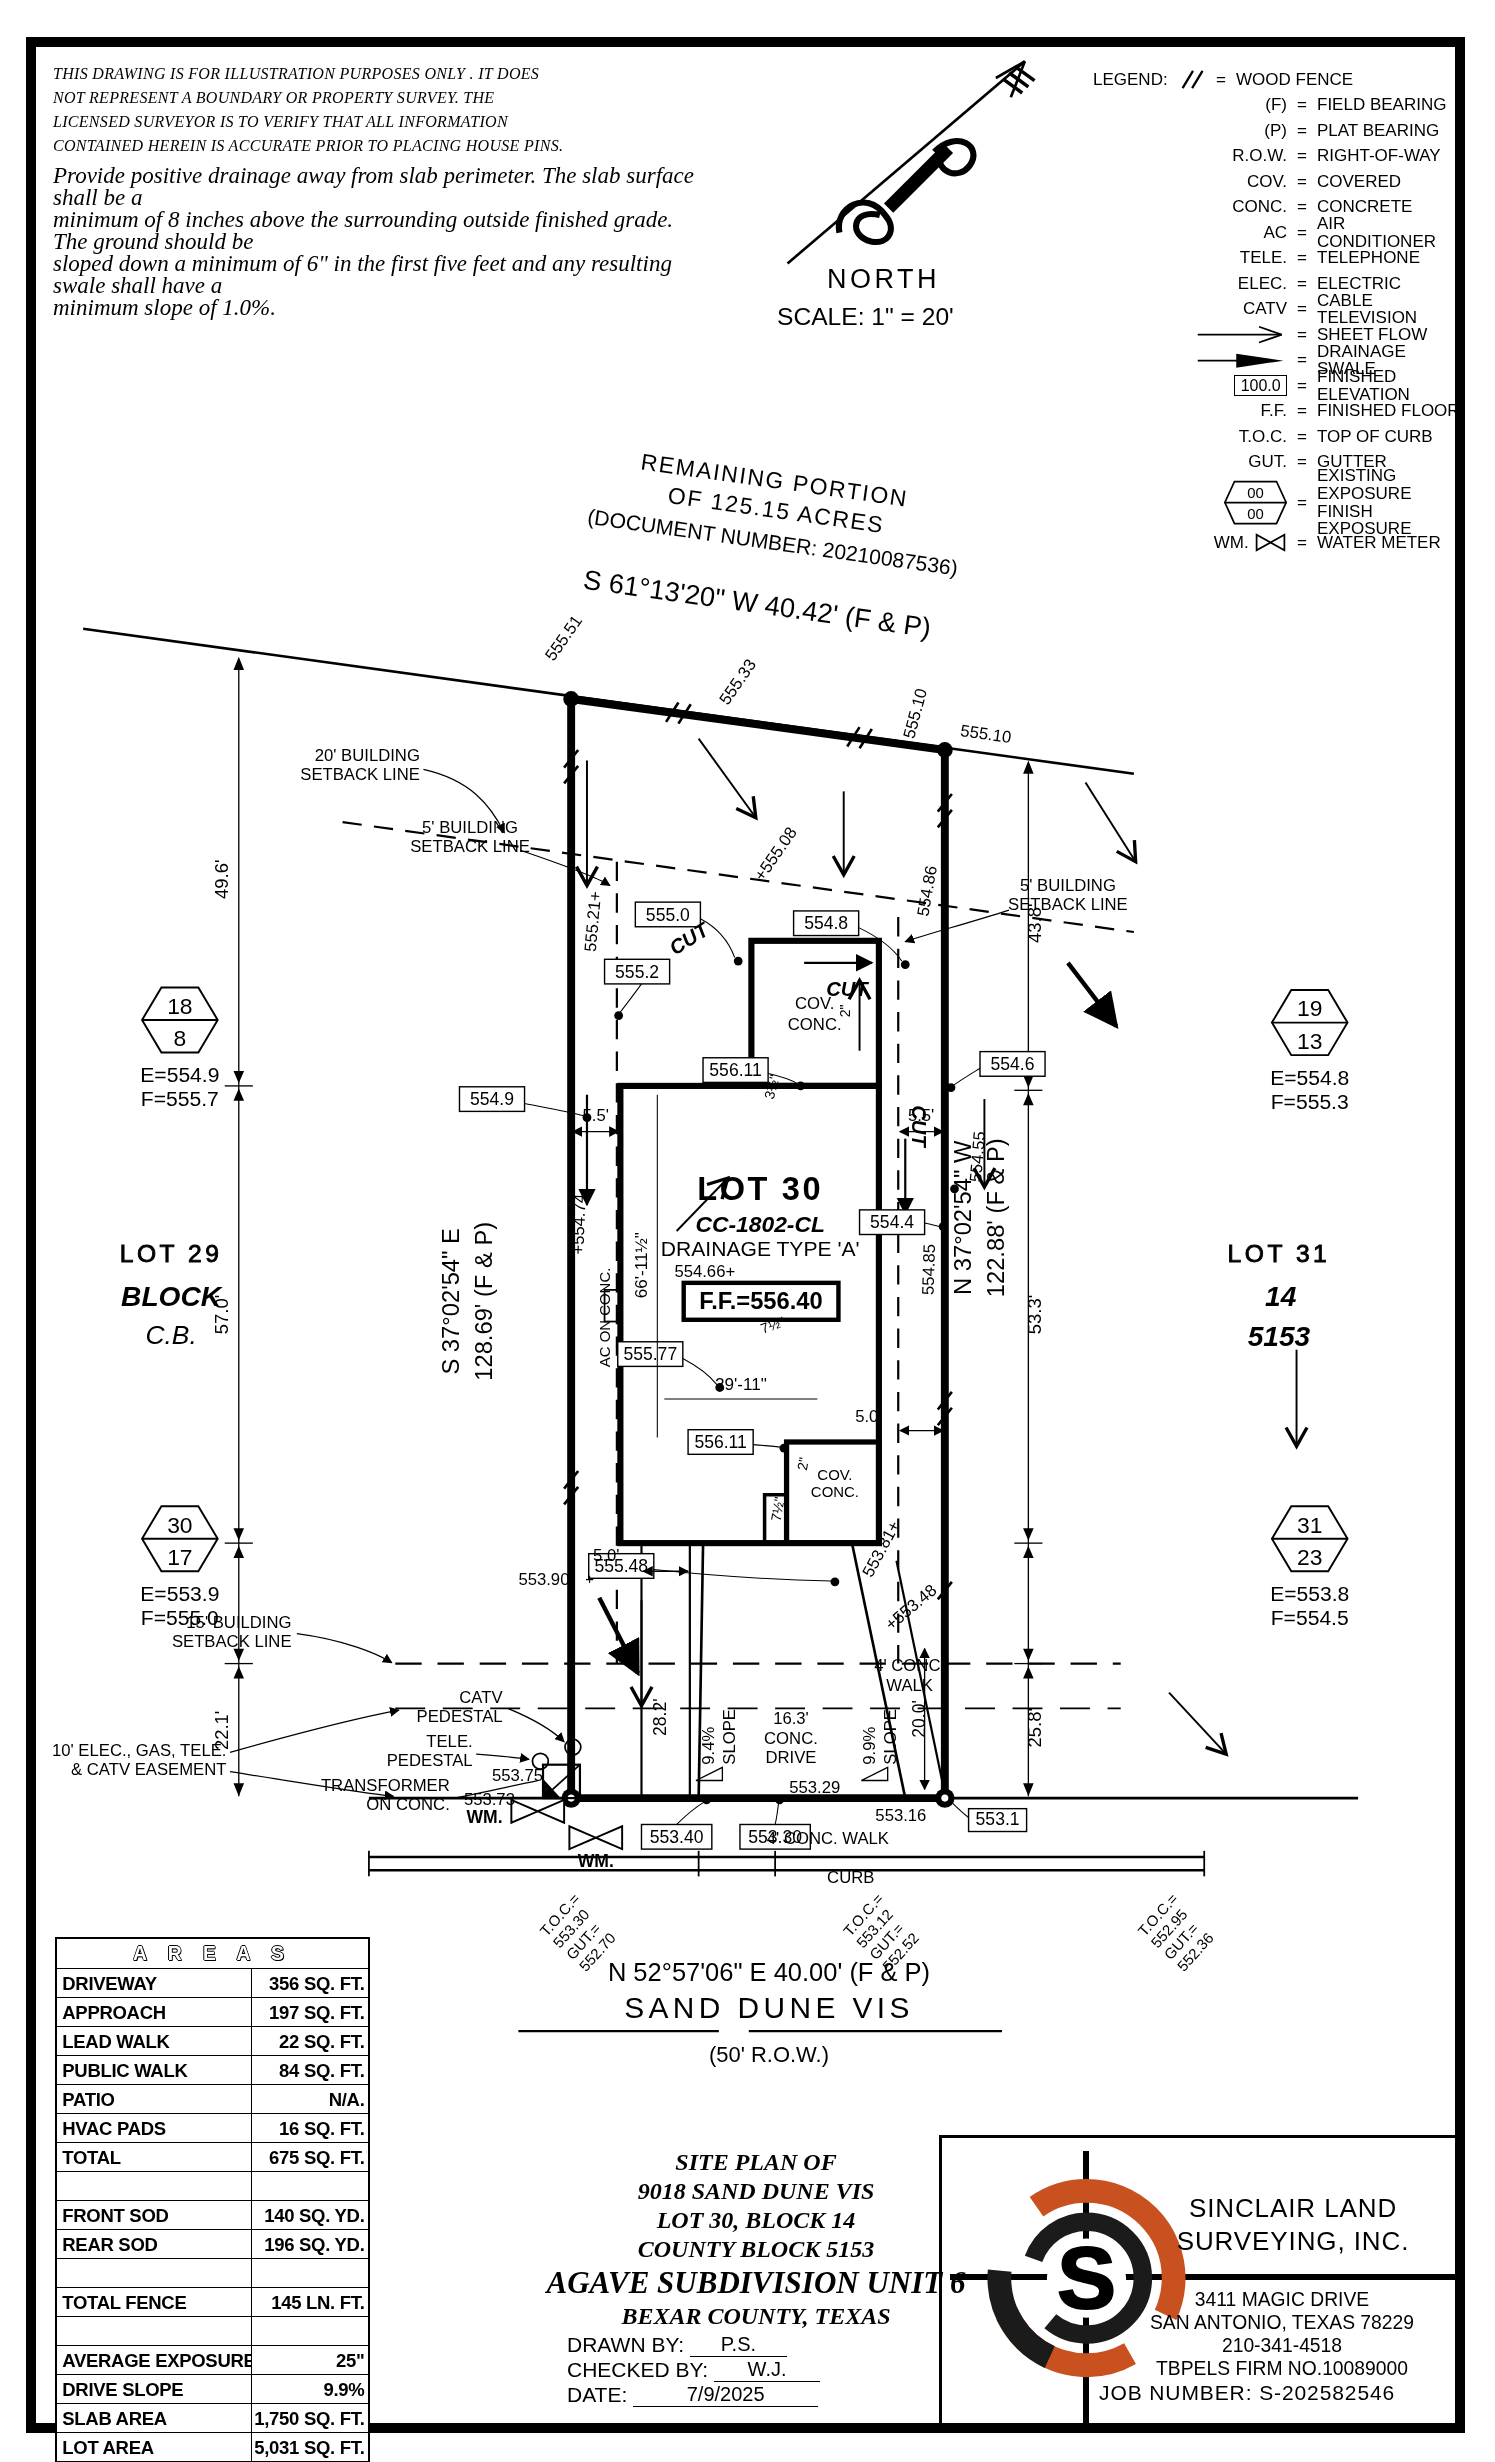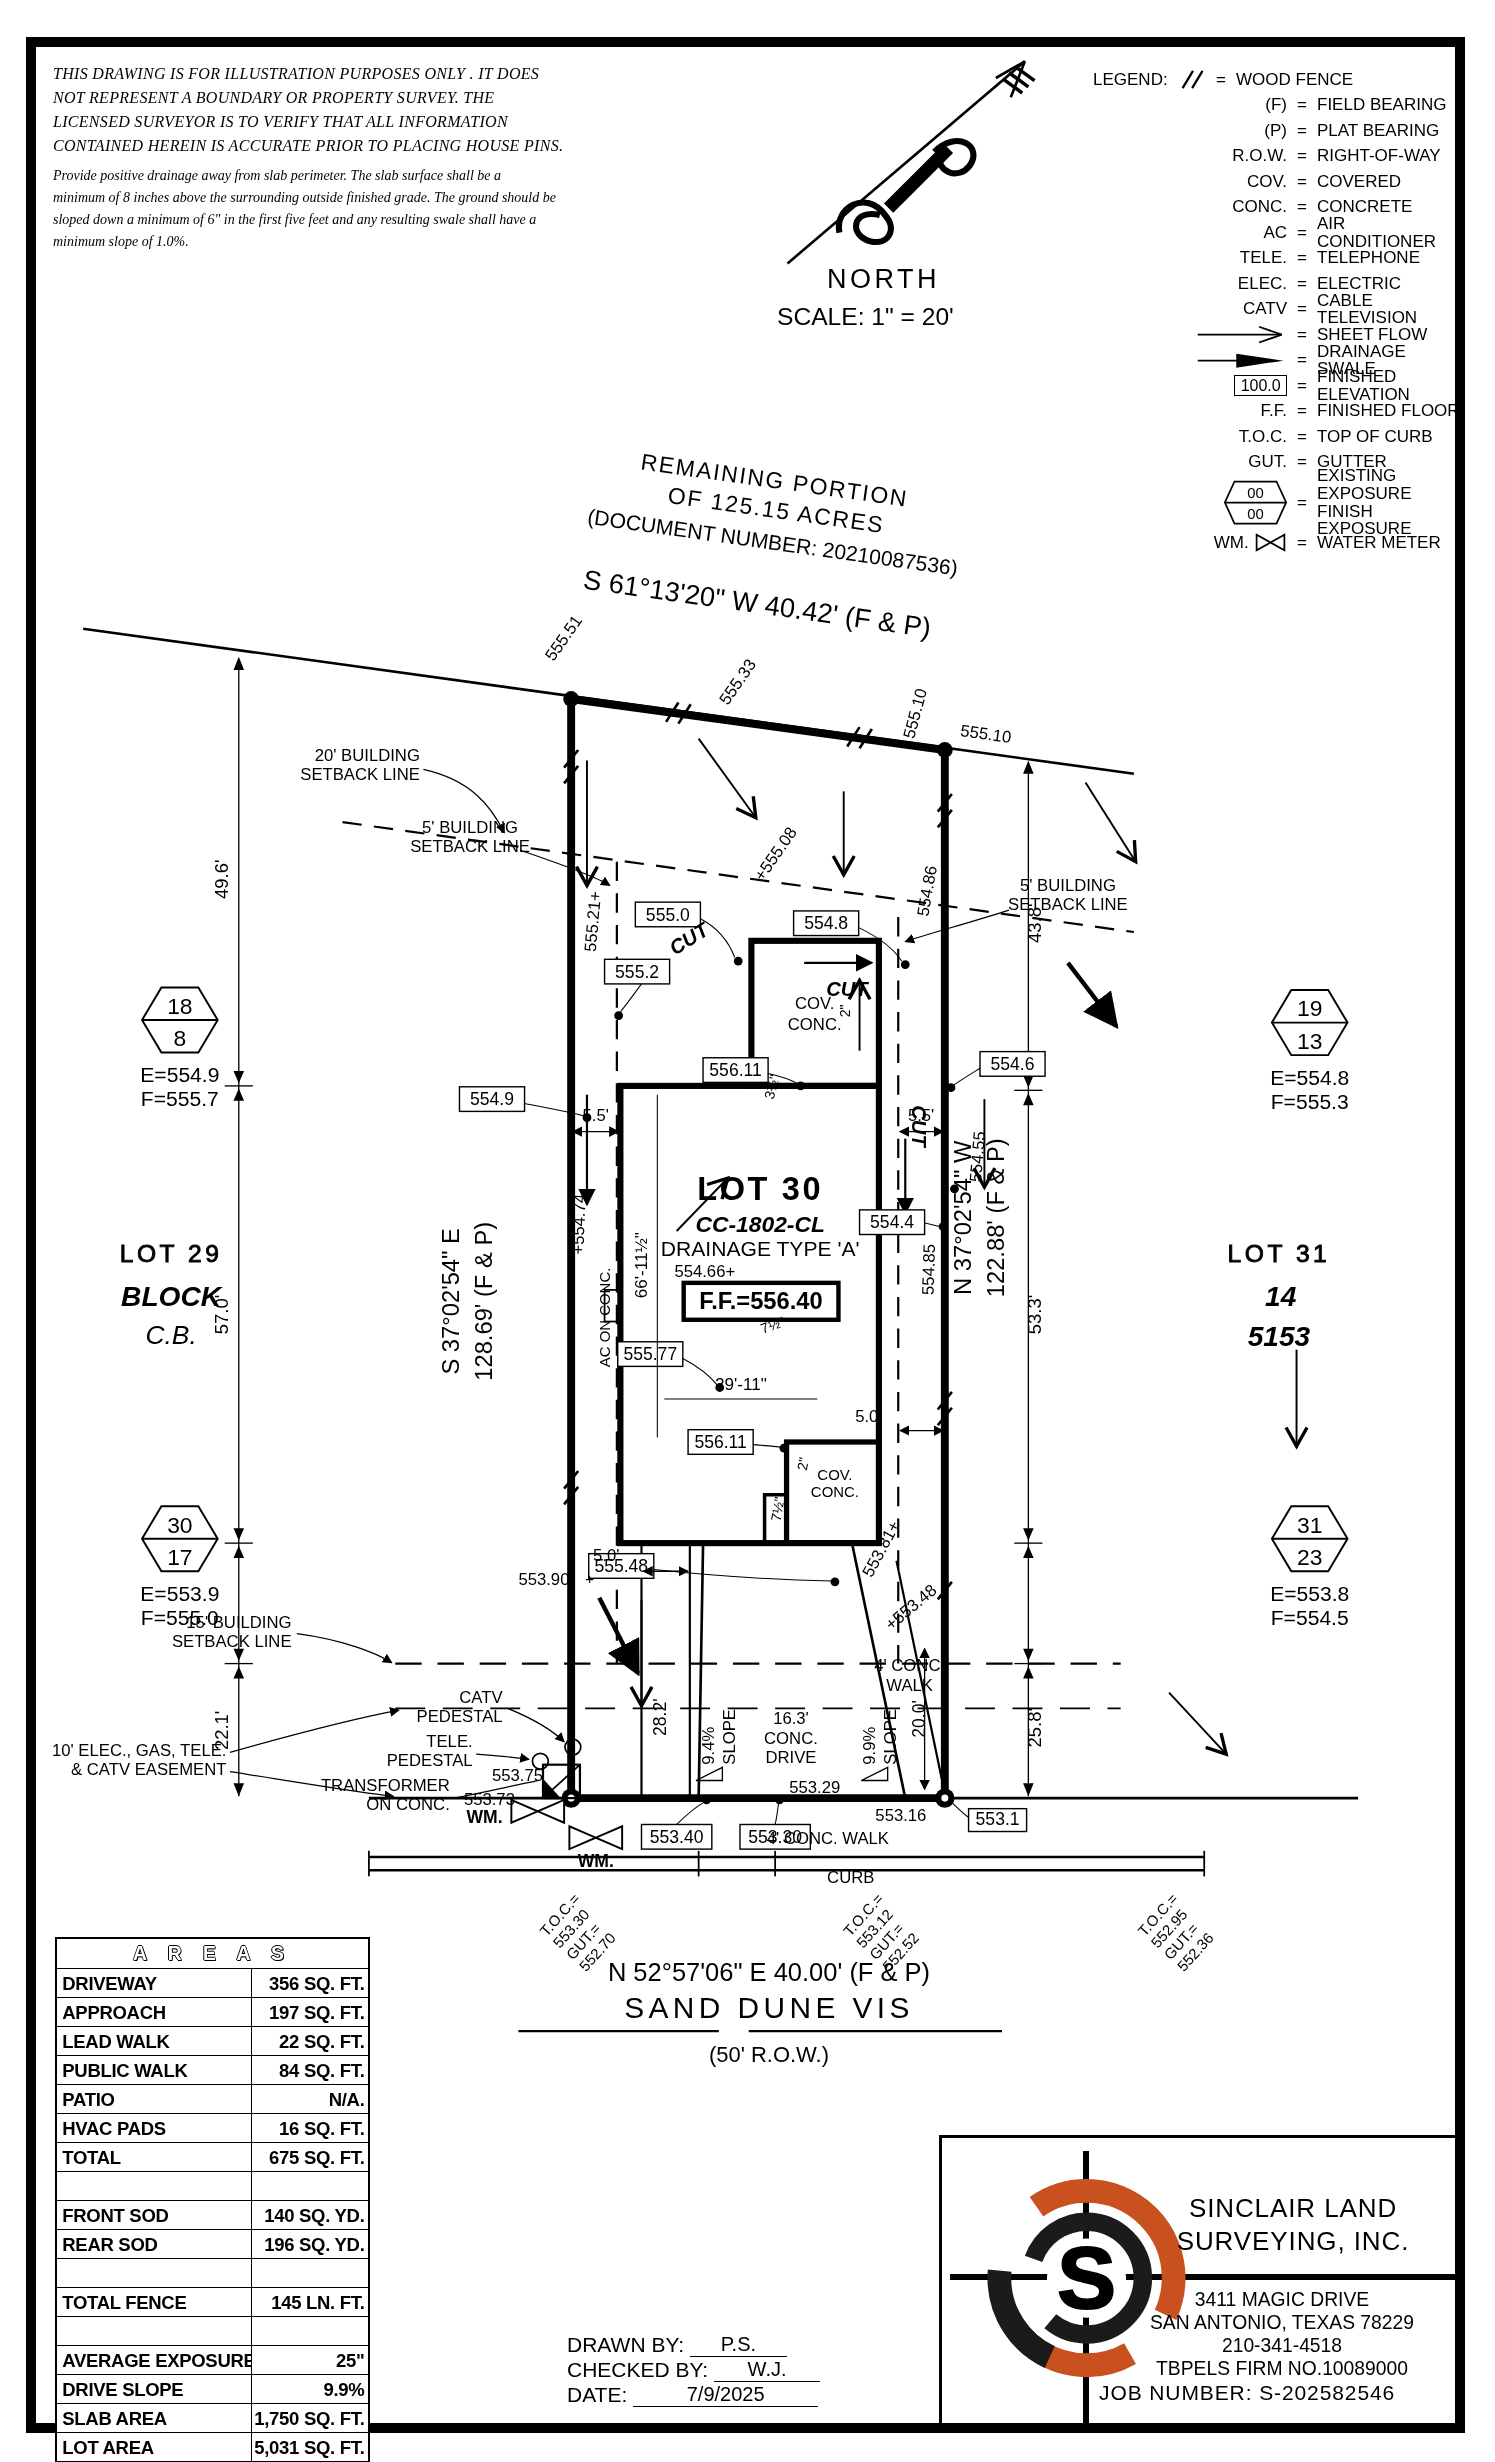--- a/index.html
+++ b/index.html
@@ -1,20 +1,20 @@
 <!DOCTYPE html>
 <html style="font-size:14px"><head>
 <meta charset="utf-8">
 <style>
   html,body{margin:0;padding:0;background:#e8e8e8;}
   .page{position:relative;width:1495px;height:2462px;background:#fff;font-family:"Liberation Sans",sans-serif;color:#000;overflow:hidden;}
   .abs{position:absolute;}
   .border-frame{left:26px;top:37px;width:1439px;height:2396px;border:10.6px solid #000;box-sizing:border-box;}
   .disc1{font-family:"Liberation Serif",serif;font-style:italic;font-size:16px;line-height:24px;letter-spacing:0.3px;}
-  .disc2{font-family:"Liberation Serif",serif;font-style:italic;font-size:14px;line-height:22px;}
+  .disc2{font-family:"Liberation Serif",serif;font-style:italic;font-size:23px;line-height:22px;}
   .legend{left:1093px;top:67px;width:369px;font-size:17px;}
   .lrow{display:flex;align-items:center;height:25.5px;}
   .lrow .ttl{width:81px;}
   .lrow .sym{width:113px;text-align:right;display:flex;justify-content:flex-end;align-items:center;}
   .lrow .eq{width:30px;text-align:center;}
   .lrow .lab{flex:1;white-space:pre-line;line-height:17.6px;}
   .febox{border:1.8px solid #000;padding:0px 5.3px;font-size:16px;line-height:19.3px;margin-left:16px;}
   svg text{font-family:"Liberation Sans",sans-serif;fill:#000;}
   .areas{left:55px;top:1898px;width:315px;border:2.6px solid #000;box-sizing:border-box;background:#fff;margin-top:39px;}
   .areas .hdr{height:29px;border-bottom:1.8px solid #000;text-align:center;font-size:19.3px;font-weight:bold;letter-spacing:8px;color:#fff;text-shadow:-0.9px 0 #000,0.9px 0 #000,0 -0.9px #000,0 0.9px #000,0.9px 0.9px #000;line-height:29px;}
@@ -672,20 +672,28 @@
     <div class="arow">
         <div class="c1">SLAB AREA</div>
         <div class="c2">1,750 SQ. FT.</div>
       </div>
     <div class="arow">
         <div class="c1">LOT AREA</div>
         <div class="c2">5,031 SQ. FT.</div>
       </div>
   </div>
 
+  <div class="abs tblock">
+    <div class="tb-l">SITE PLAN OF</div>
+    <div class="tb-l">9018 SAND DUNE VIS</div>
+    <div class="tb-l">LOT 30, BLOCK 14</div>
+    <div class="tb-l">COUNTY BLOCK 5153</div>
+    <div class="tb-big">AGAVE SUBDIVISION UNIT 6</div>
+    <div class="tb-l">BEXAR COUNTY, TEXAS</div>
+  </div>
   <div class="abs" style="left:567px;top:2332px;">
     <div class="signrow"><span>DRAWN BY:</span> <span class="uval" style="min-width:97px;">P.S.</span></div>
     <div class="signrow"><span>CHECKED BY:</span> <span class="uval" style="min-width:106px;">W.J.</span></div>
     <div class="signrow"><span>DATE:</span> <span class="uval" style="min-width:185px;">7/9/2025</span></div>
   </div>
 
   <div class="abs blackline" style="left:939px;top:2135px;width:526px;height:2.6px;"></div>
   <div class="abs blackline" style="left:939px;top:2135px;width:2.6px;height:292px;"></div>
   <div class="abs blackline" style="left:950px;top:2274px;width:512px;height:6.2px;"></div>
   <div class="abs blackline" style="left:1083px;top:2151px;width:6.2px;height:278px;"></div>

